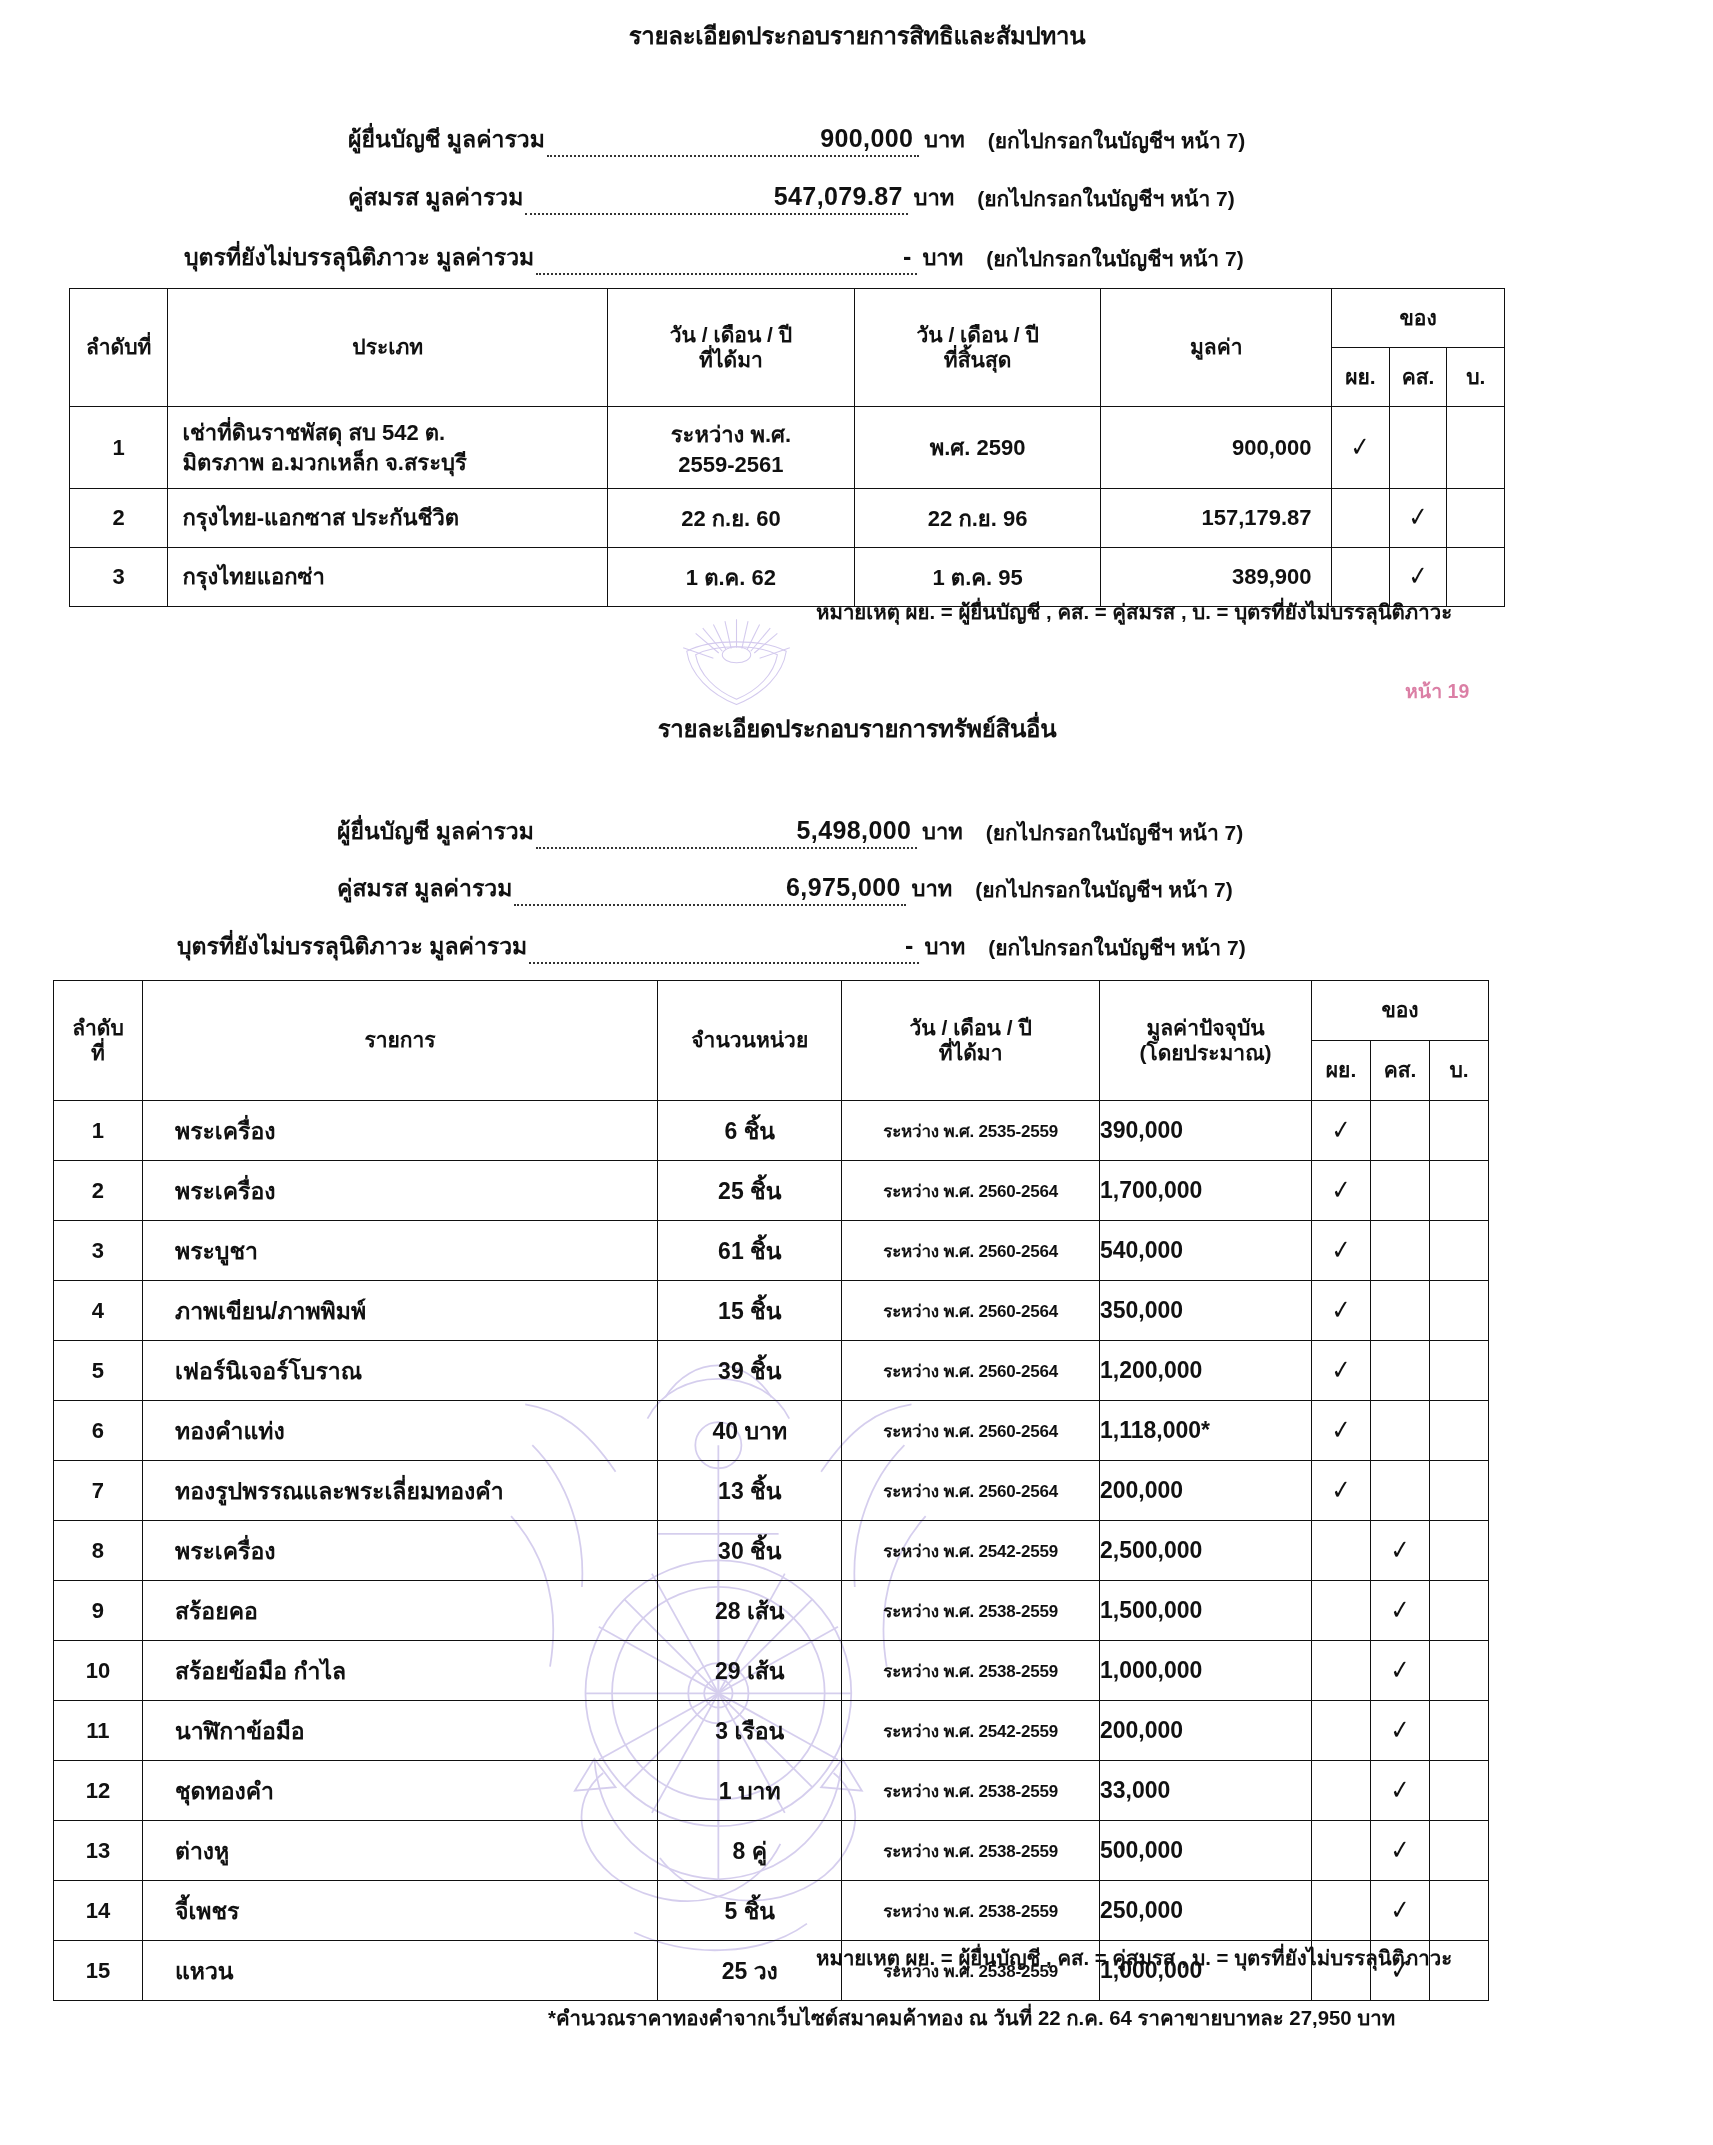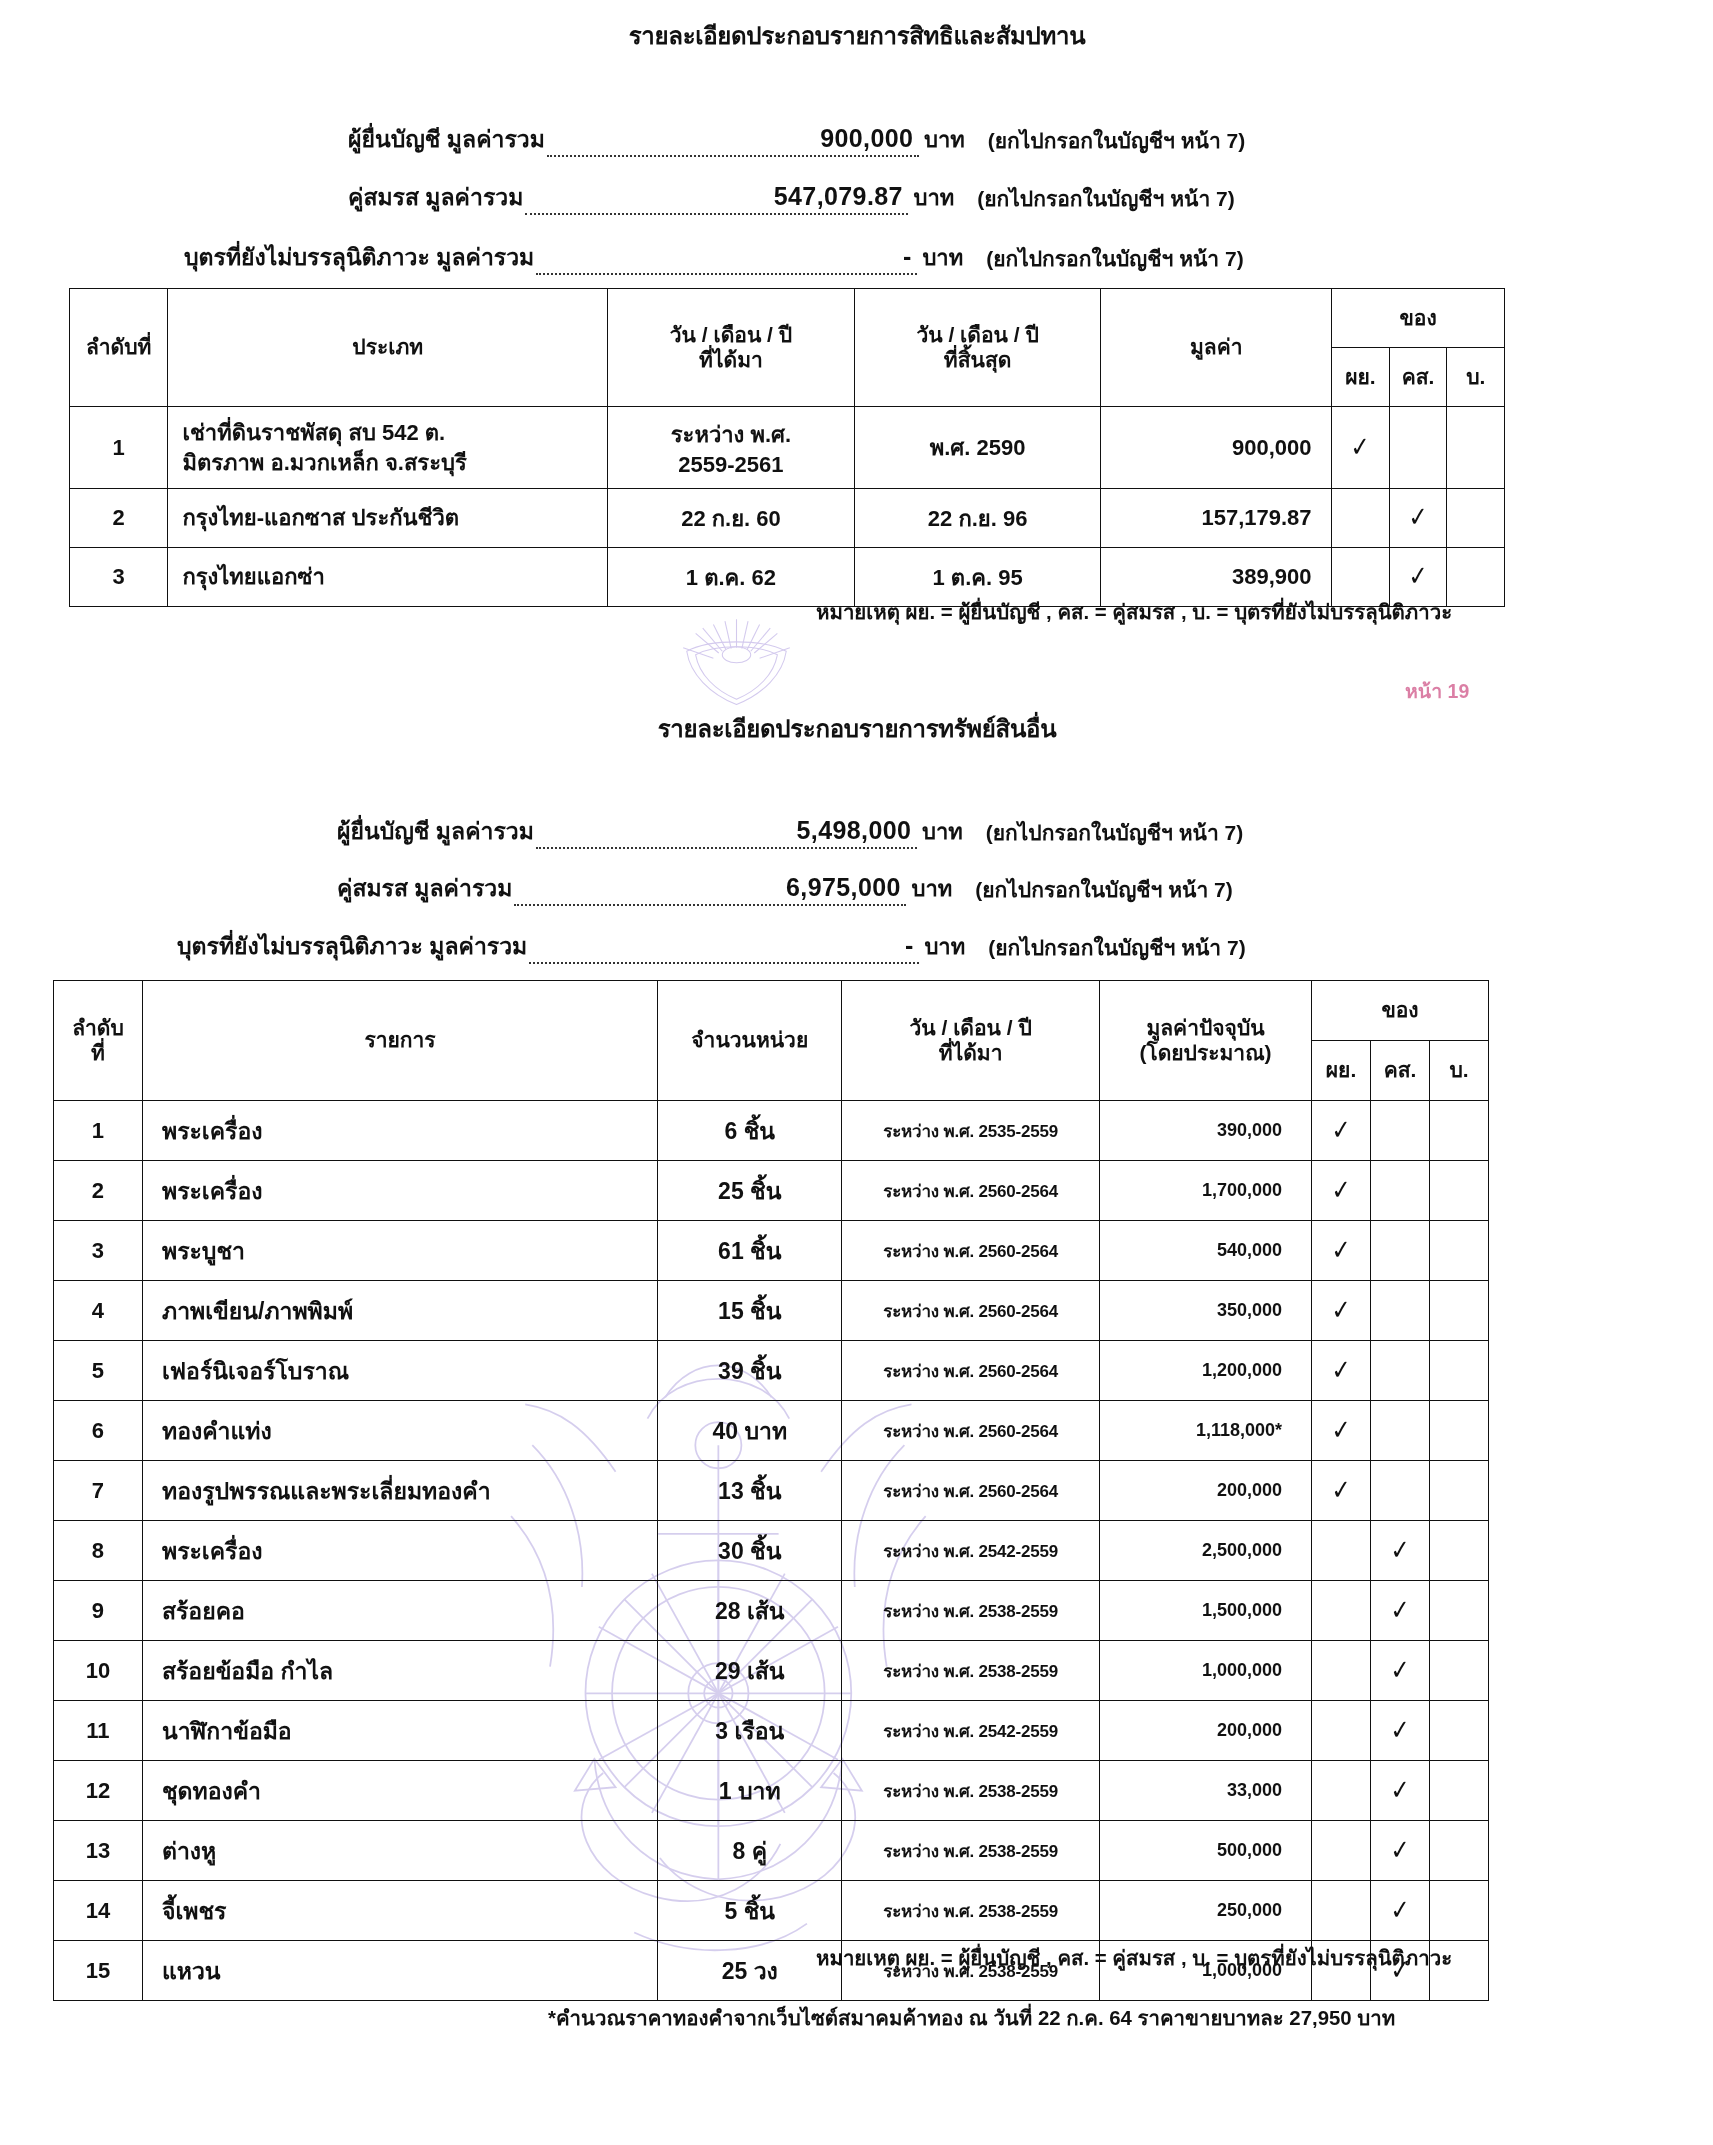--- a/index.html
+++ b/index.html
@@ -76,24 +76,24 @@
   #table-other{left:53px;top:980px;width:1436px;}
   #table-other th.h-no{width:85px;}
   #table-other th.h-item{width:497px;}
   #table-other th.h-unit{width:177px;}
   #table-other th.h-acq{width:248px;}
   #table-other th.h-val{width:204px;}
   #table-other th.h-own-sub{width:56px;}
   #table-other tr{height:60px;}
   #table-other tr.head-main th{height:55px;}
   #table-other tr.head-sub th{height:37px;}
-  #table-other td.c-item{text-align:left;padding-left:19px;font-size:23px;}
+  #table-other td.c-item{text-align:left;padding-left:32px;font-size:23px;}
   #table-other td.c-unit{font-size:23px;}
   #table-other td.c-acq{font-size:17px;letter-spacing:-0.2px;}
-  #table-other td.c-val{text-align:right;padding-right:29px;font-size:18px;}
+  #table-other td.c-val{text-align:left;padding-right:29px;font-size:23px;}
 
   .check{
     display:inline-block;font-size:26.6px;line-height:1;color:#111;
     font-weight:400;transform:scaleX(.9) rotate(-4deg);
   }
 
   
   .note{
     position:absolute;font-size:20.4px;font-weight:700;white-space:nowrap;
   }

